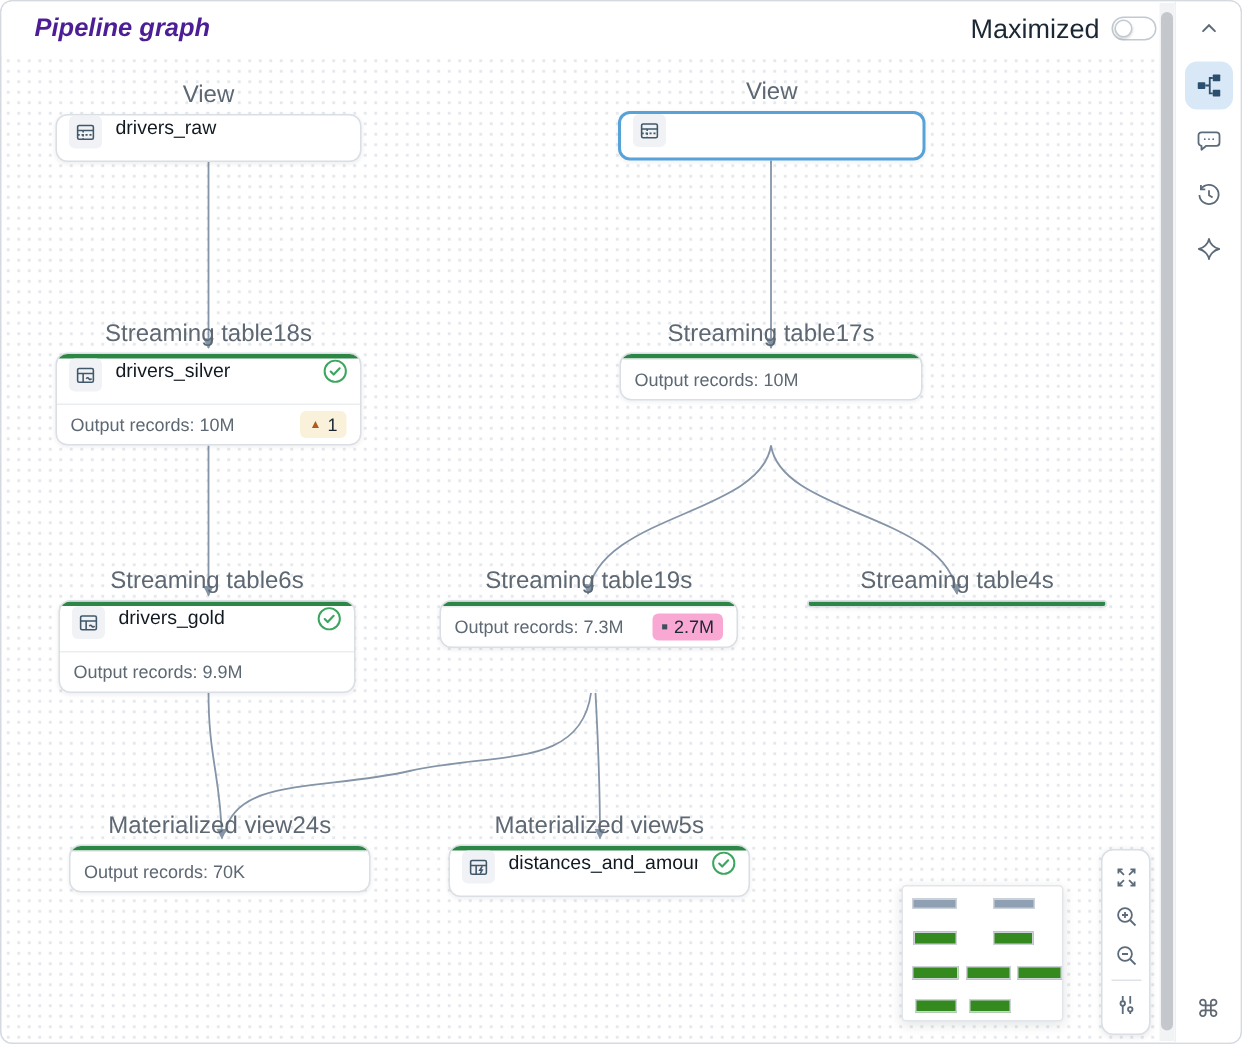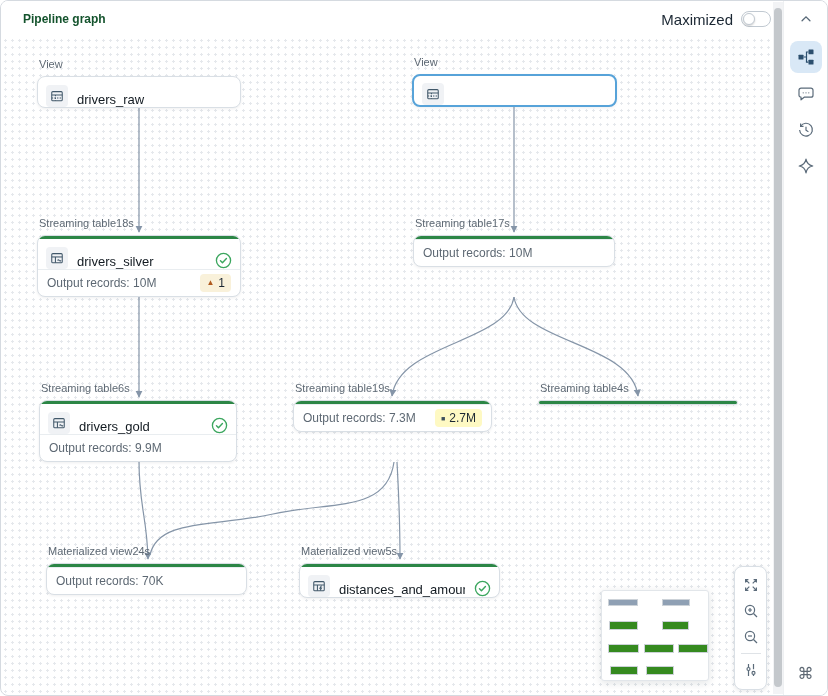--- a/index.html
+++ b/index.html
@@ -4,45 +4,45 @@
 <style>
   html,body{margin:0;padding:0;background:#fff;}
   *{box-sizing:border-box;}
   .window{
     position:relative;width:828px;height:696px;background:#fff;
     border:1px solid #d5dae0;border-radius:8px;overflow:hidden;
     font-family:"Liberation Sans","DejaVu Sans",sans-serif;color:#121a21;
   }
   
   .app-header{position:absolute;left:0;top:0;right:44px;height:36px;display:flex;align-items:center;justify-content:space-between;padding:0 12px 0 22px;background:#fff;z-index:5;}
-  .app-title{font-size:12px;font-weight:700;color:#14532d;}
+  .app-title{font-size:17px;font-weight:700;color:#4c1d95;font-style:italic;}
   .header-right{display:flex;align-items:center;gap:8px;}
-  .max-label{font-size:15px;color:#1b2733;}
+  .max-label{font-size:18px;color:#1b2733;}
   .toggle{width:30px;height:16px;border:1px solid #c1c9d1;border-radius:9px;background:#fff;position:relative;cursor:pointer;}
   .toggle .knob{width:12px;height:12px;border-radius:50%;background:#fff;border:1px solid #c1c9d1;position:absolute;left:1px;top:1px;box-shadow:0 1px 2px rgba(0,0,0,.18);}
   
   .canvas{position:absolute;left:1px;top:36px;width:773px;bottom:1px;
     background-image:radial-gradient(#e5e8ec 1px,transparent 1.2px);background-size:7px 7px;}
   .edges{position:absolute;left:0;top:0;pointer-events:none;z-index:1;}
   
   .node-group{position:absolute;z-index:2;}
-  .node-head{display:flex;justify-content:flex-start;align-items:center;height:16px;margin-bottom:4px;padding:0 2px;font-size:11px;color:#5d6873;}
+  .node-head{display:flex;justify-content:center;align-items:center;height:16px;margin-bottom:4px;padding:0 2px;font-size:16px;color:#5d6873;}
   .card{background:#fff;border:1px solid #d9dfe5;border-radius:8px;box-shadow:0 1px 3px rgba(22,33,44,.07);overflow:hidden;cursor:pointer;}
   .card.selected{border:2px solid #57a3d9;}
   .card .bar{height:3px;background:#2c8646;}
-  .row-title{display:flex;align-items:flex-end;gap:9px;height:30px;padding:0 8px;}
+  .row-title{display:flex;align-items:flex-start;gap:9px;height:30px;padding:0 8px;}
   .card.selected .row-title{height:29px;}
   .nicon{width:22px;height:22px;border-radius:4px;background:#f0f2f5;display:flex;align-items:center;justify-content:center;flex:none;}
   .ntitle{font-size:13px;color:#121a21;white-space:nowrap;overflow:hidden;text-overflow:clip;flex:1;}
   .ncheck{flex:none;display:flex;margin-left:auto;}
   .row-records{border-top:1px solid #e9edf0;height:27px;display:flex;align-items:center;justify-content:space-between;padding:0 9px;font-size:12px;color:#5d6873;}
   .badge{display:inline-flex;align-items:center;gap:4px;font-size:12px;color:#1b2733;border-radius:4px;padding:1px 6px;line-height:16px;}
   .badge.warn{background:#f9f1da;}
   .badge.warn .g{color:#b05a1e;font-size:8px;line-height:8px;}
-  .badge.metric{background:#fef9c3;}
+  .badge.metric{background:#f9a8d4;}
   .badge.metric .g{color:#3d4f5c;font-size:7px;line-height:7px;}
   
   .minimap{position:absolute;left:600px;top:589px;width:108px;height:91px;background:#fff;border:1px solid #e2e6ea;border-radius:3px;box-shadow:0 2px 8px rgba(20,30,40,.12);z-index:3;cursor:pointer;}
   .mm-bar{position:absolute;border:1px solid #ccd2d8;}
   .mm-gray{background:#8fa0b4;}
   .mm-green{background:#358a1f;}
   .zoom-panel{position:absolute;left:733px;top:565px;width:33px;height:124px;background:#fff;border:1px solid #d9dfe5;border-radius:8px;box-shadow:0 1px 4px rgba(20,30,40,.10);display:flex;flex-direction:column;align-items:center;padding:5px 0 4px;z-index:4;}
   .zbtn{width:26px;height:26px;display:flex;align-items:center;justify-content:center;cursor:pointer;border-radius:4px;}
   .zdiv{width:20px;height:1px;background:#dfe3e7;margin:3px 0;}
   

